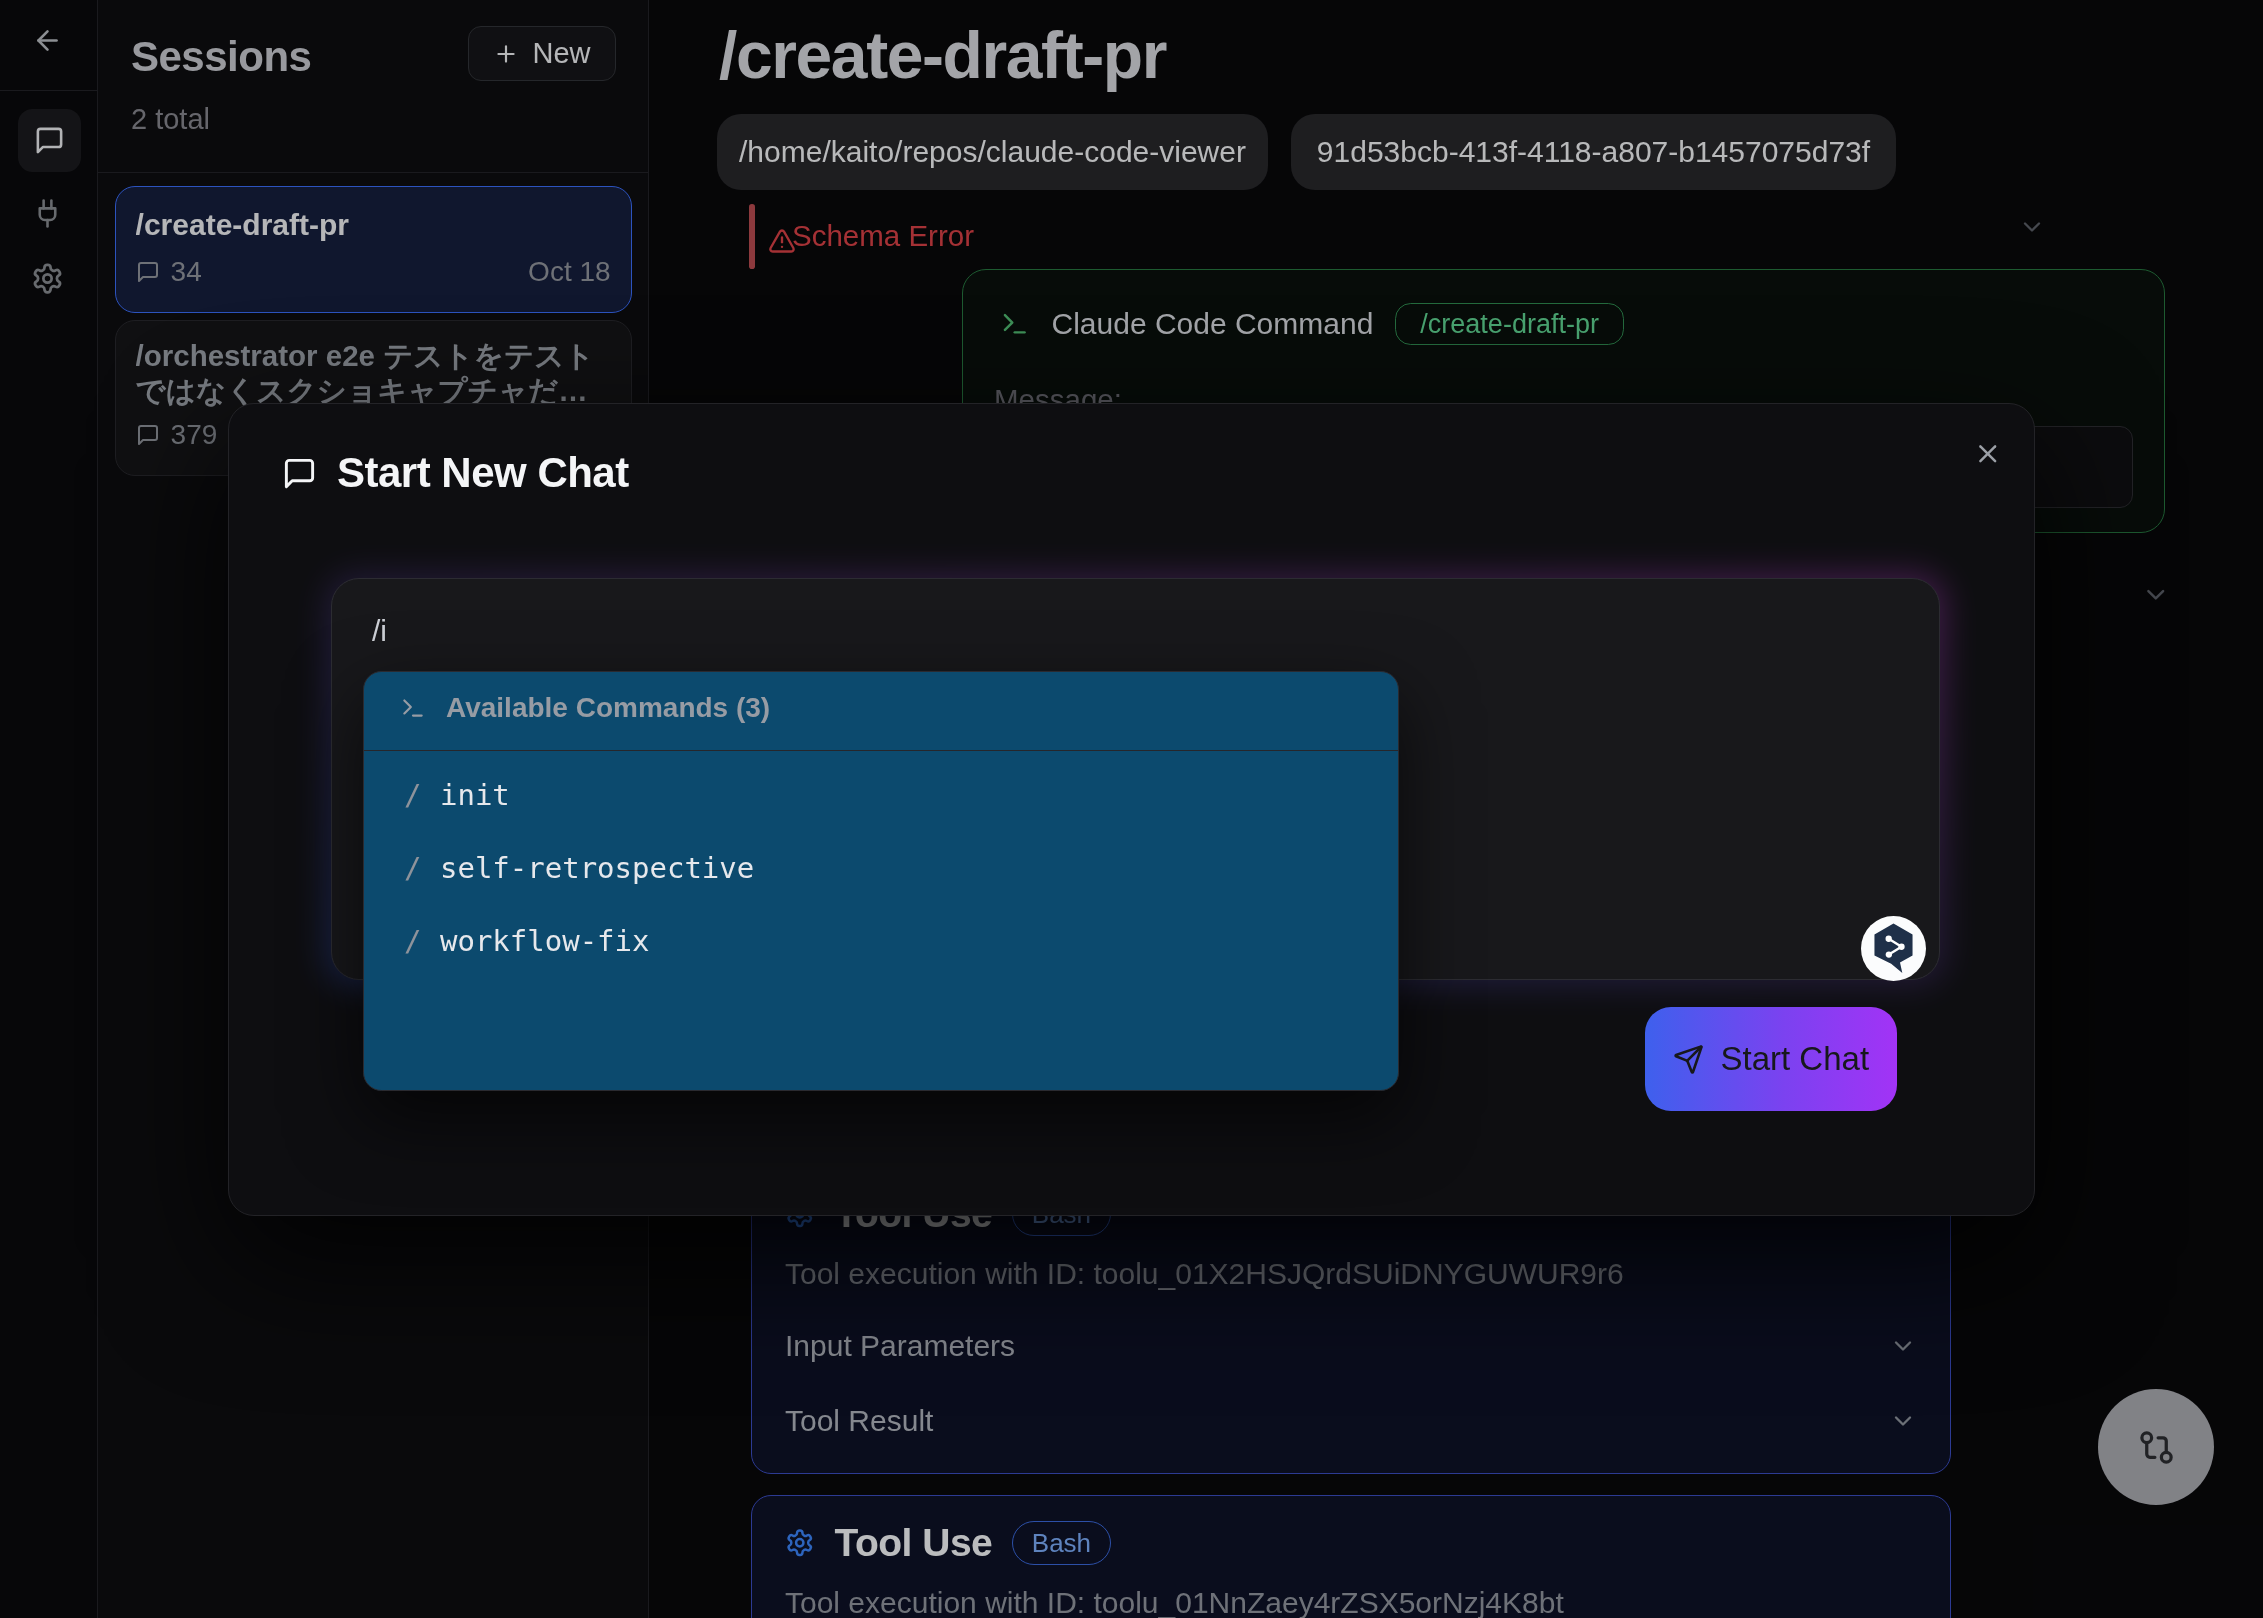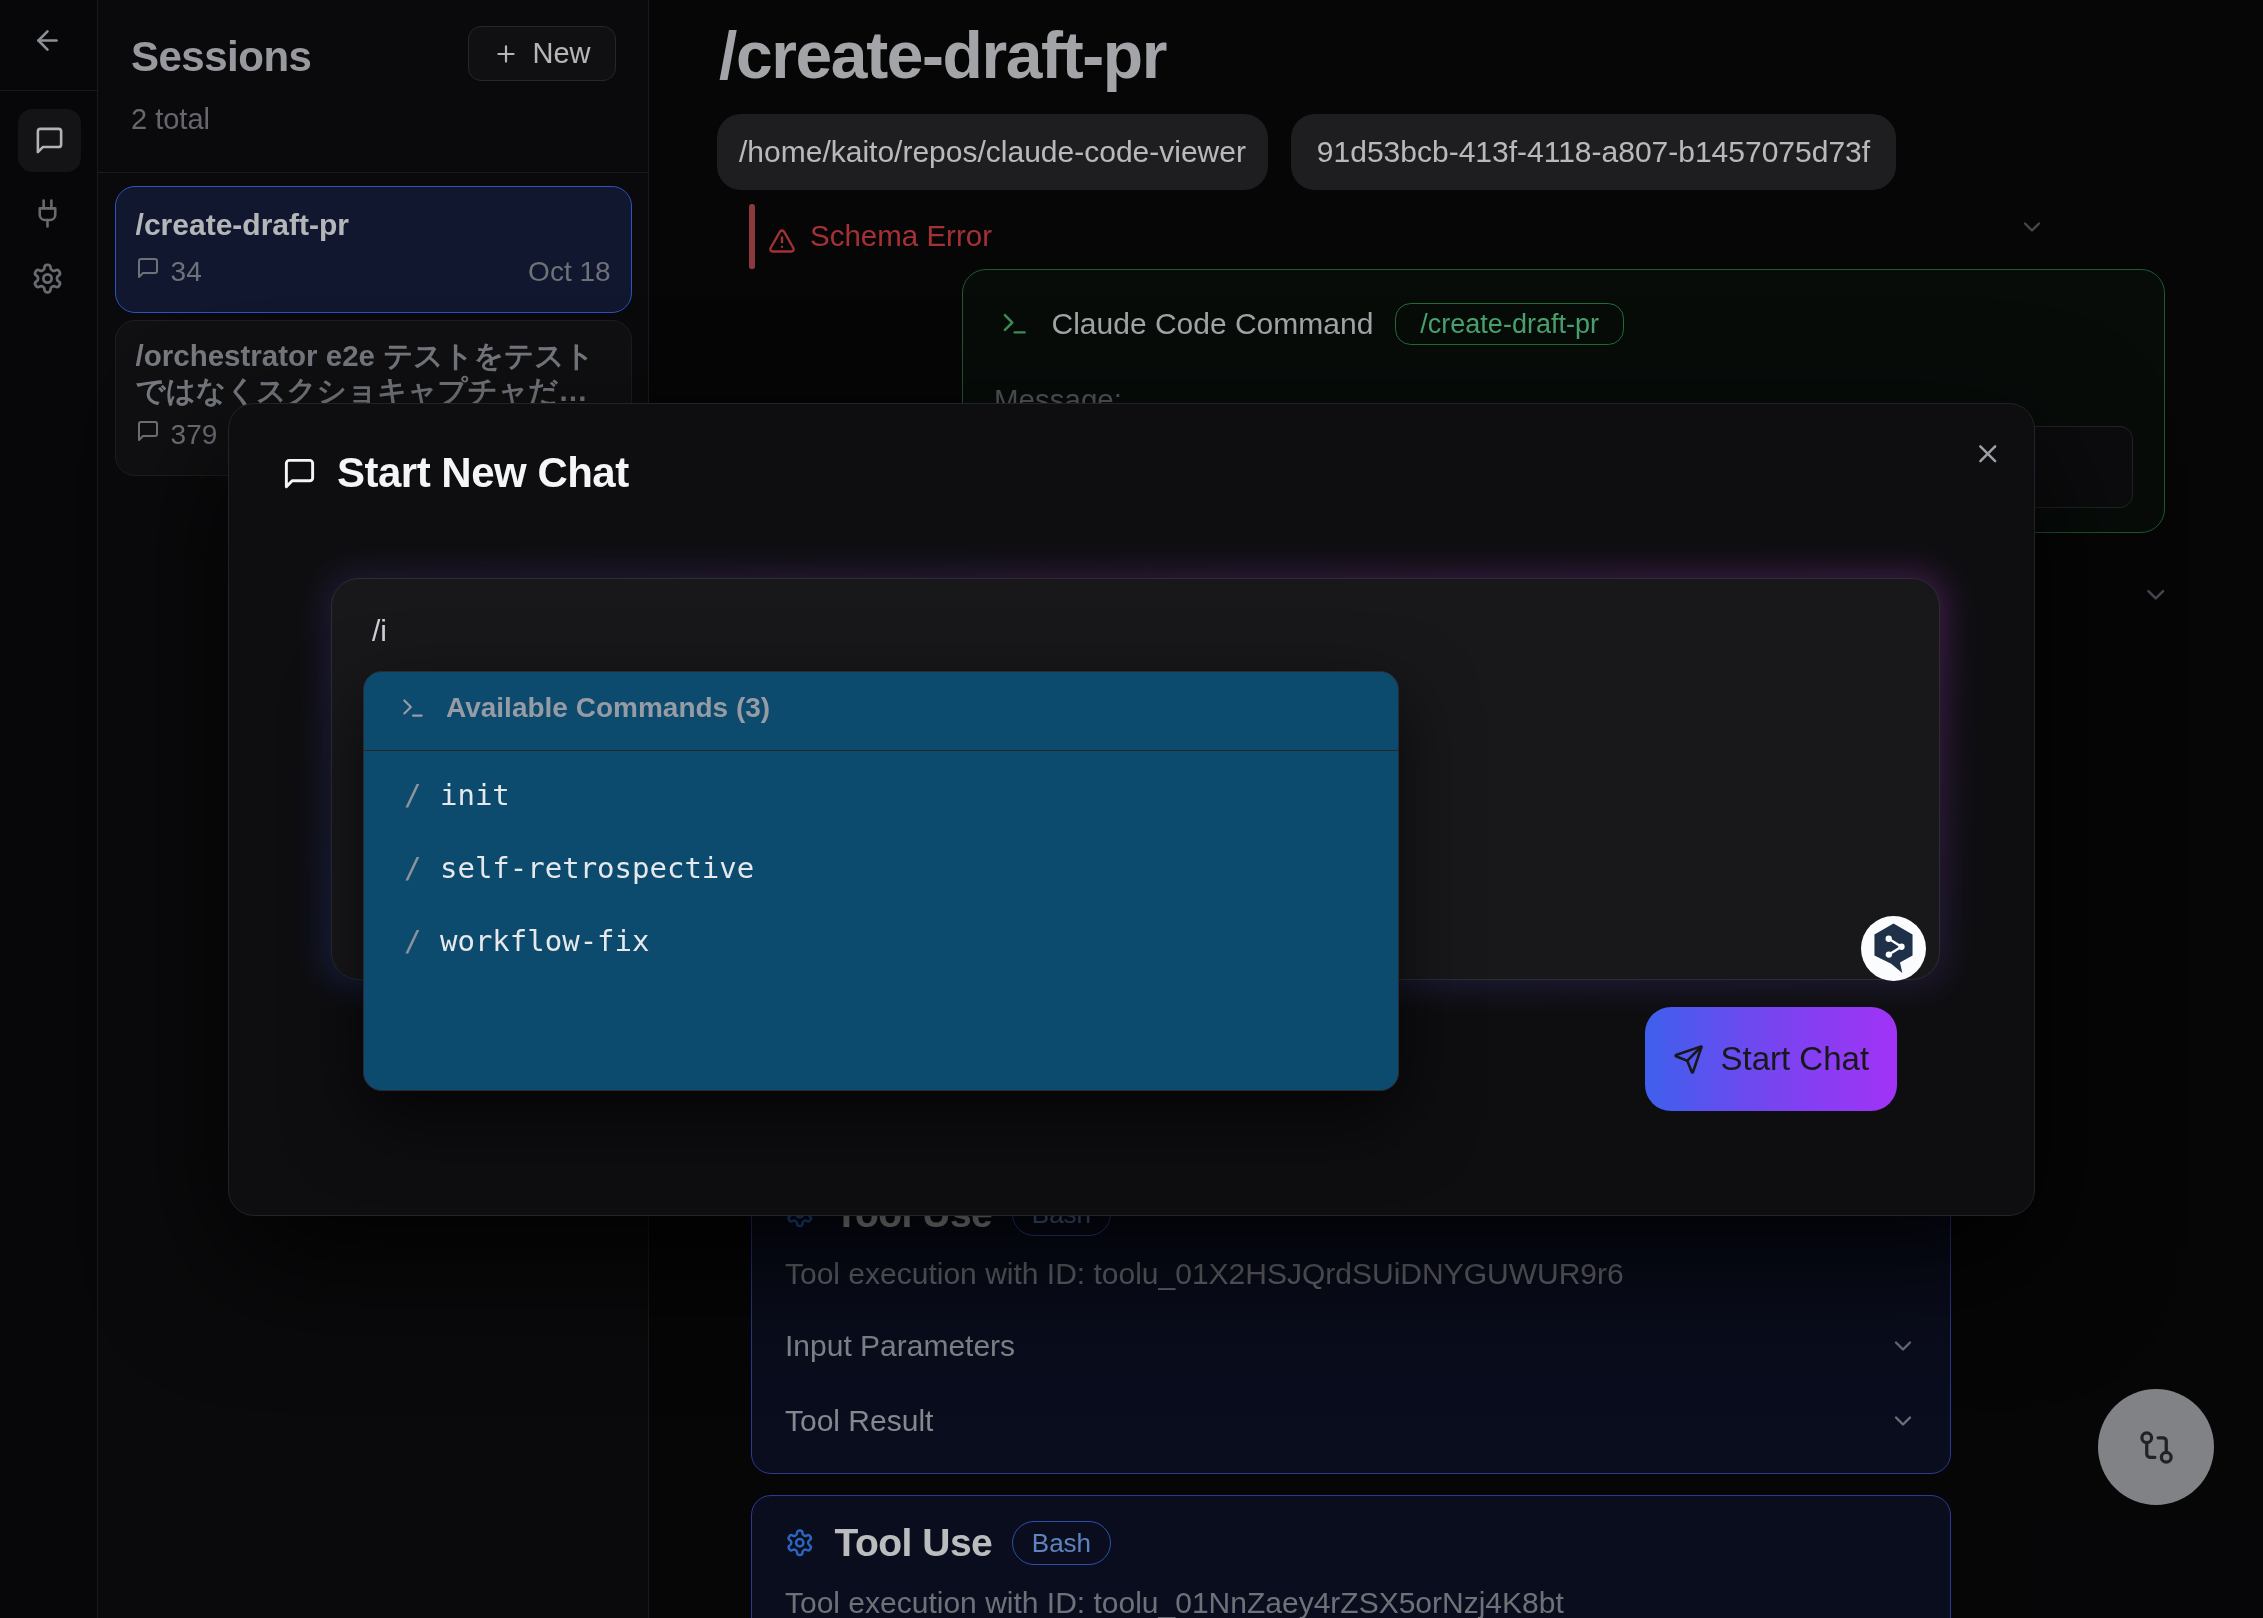--- a/index.html
+++ b/index.html
@@ -19,33 +19,33 @@
   #sidebar { left:98px; top:0; width:551px; height:1619px; background:#0e0e10; border-right:0.9px solid #232327; }
   #sessions-title { left:33px; top:28px; height:57px; line-height:57px; font-size:42px; font-weight:700; letter-spacing:-0.5px; color:#c6c8ce; }
   #new-btn { left:370px; top:26px; width:148px; height:55px; border-radius:13px; border:0.9px solid #313338; background:#161619; display:flex; align-items:center; justify-content:center; gap:13px; color:#ecedf0; font-size:29px; }
   #total-label { left:33px; top:103px; font-size:29px; color:#85858d; }
   #sidebar .divider { left:0; top:172px; width:550px; height:0.9px; background:#232327; }
   .session-card { left:16.6px; width:517px; border-radius:20px; }
   #session-0 { top:186px; height:127px; background:#151e3c; border:1.8px solid #3a6cf8; }
   #session-1 { top:320px; height:156px; background:#151518; border:0.9px solid #28282d; }
   .session-title { position:absolute; left:20px; right:20px; font-weight:600; font-size:30px; color:#ecedf0; white-space:nowrap; overflow:hidden; }
   #session-1 .session-title { font-weight:600; color:#9ba0a8; white-space:normal; line-height:35px; font-size:29.5px; display:-webkit-box; -webkit-line-clamp:2; -webkit-box-orient:vertical; }
-  .session-meta { position:absolute; left:20px; right:20px; display:flex; align-items:flex-start; gap:11px; color:#8f939b; font-size:28px; }
+  .session-meta { position:absolute; left:20px; right:20px; display:flex; align-items:center; gap:11px; color:#8f939b; font-size:28px; }
   .session-date { margin-left:auto; }
 
   
   #main { left:649px; top:0; width:1614px; height:1619px; background:#08080a; }
   #page-title { left:70px; top:16.6px; font-size:66px; font-weight:700; letter-spacing:-1.4px; color:#d4d6db; }
   .chip { top:114px; height:76px; border-radius:24px; background:#27272a; color:#f0f1f3; font-size:30px; display:flex; align-items:center; justify-content:center; }
   #chip-path { left:68px; width:551px; }
   #chip-session { left:642px; width:605px; }
   #schema-row { left:100px; top:204px; width:1855px; height:65px; }
   #schema-bar { left:0; top:0; width:5.5px; height:65px; border-radius:2.8px; background:#b64b50; }
   #schema-icon { left:18.5px; top:23px; }
-  #schema-label { left:61px; top:14.8px; font-size:29.5px; font-weight:500; color:#d64045; }
+  #schema-label { left:43px; top:14.8px; font-size:29.5px; font-weight:500; color:#d64045; }
   #schema-chevron { left:1269px; top:9.2px; }
   #command-card { left:313px; top:269px; width:1203px; height:264px; border-radius:24px; border:1.4px solid #26753f; background:#0a100c; }
   #command-card .header { position:absolute; left:37px; top:33px; display:flex; align-items:center; gap:22px; }
   #command-title { font-size:30px; font-weight:500; color:#d4d7dc; }
   #command-badge { height:42px; padding:0 24px; border-radius:15.7px; border:0.9px solid #2f8b50; color:#5fd492; font-size:27px; display:flex; align-items:center; }
   #message-label { position:absolute; left:31px; top:113px; font-size:29.5px; color:#71717a; }
   #message-box { position:absolute; left:31px; top:156px; width:1139px; height:82px; border-radius:13px; border:0.9px solid #2e2e33; background:#101013; }
   #main-chevron { left:1492px; top:580px; }
 
   .tool-card { left:102px; width:1200px; border-radius:20px; border:1.4px solid #3a4cc0; background:#0d1226; }

